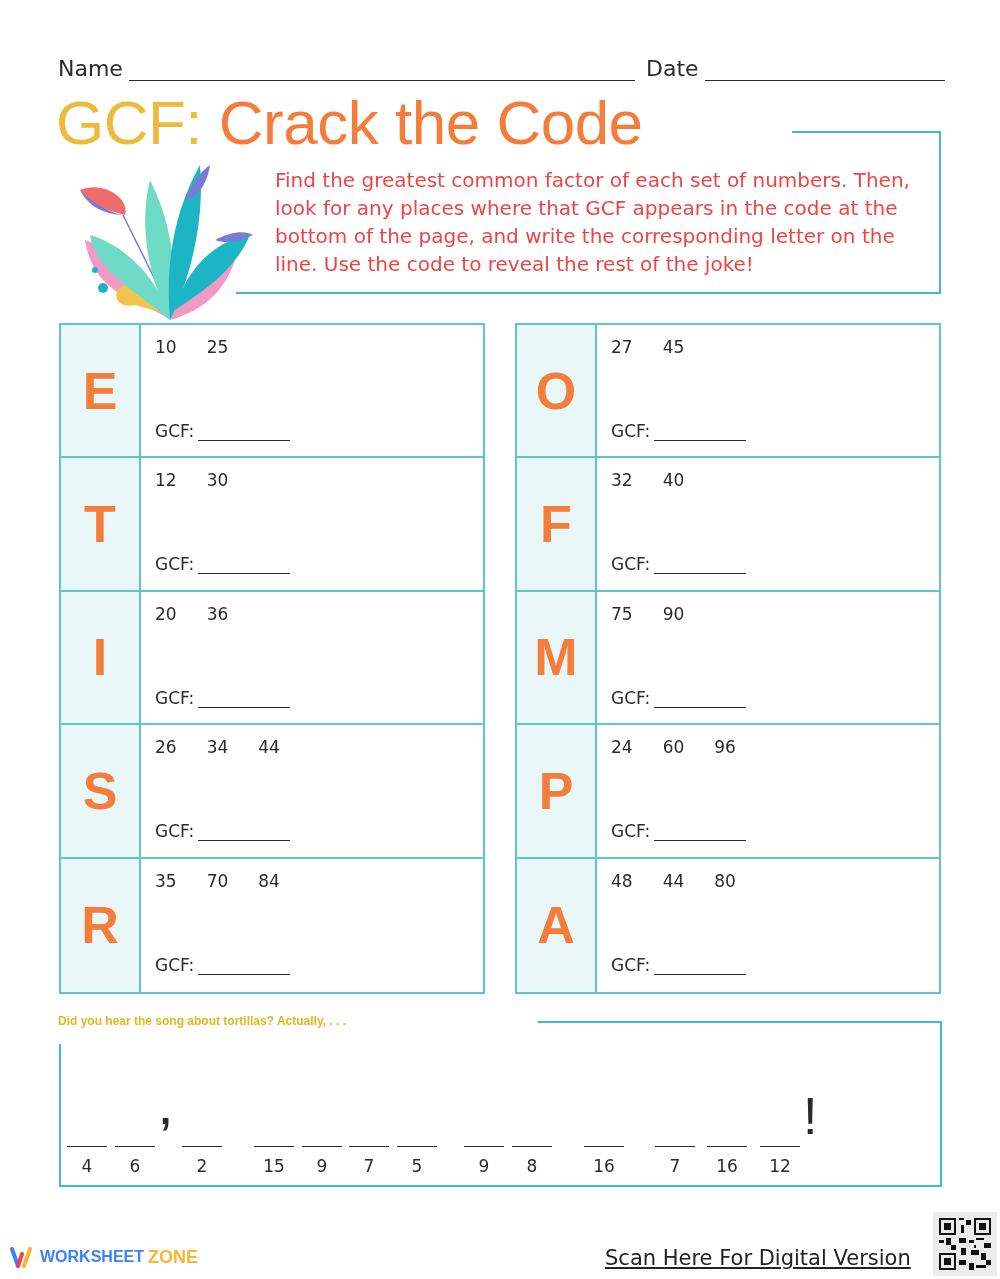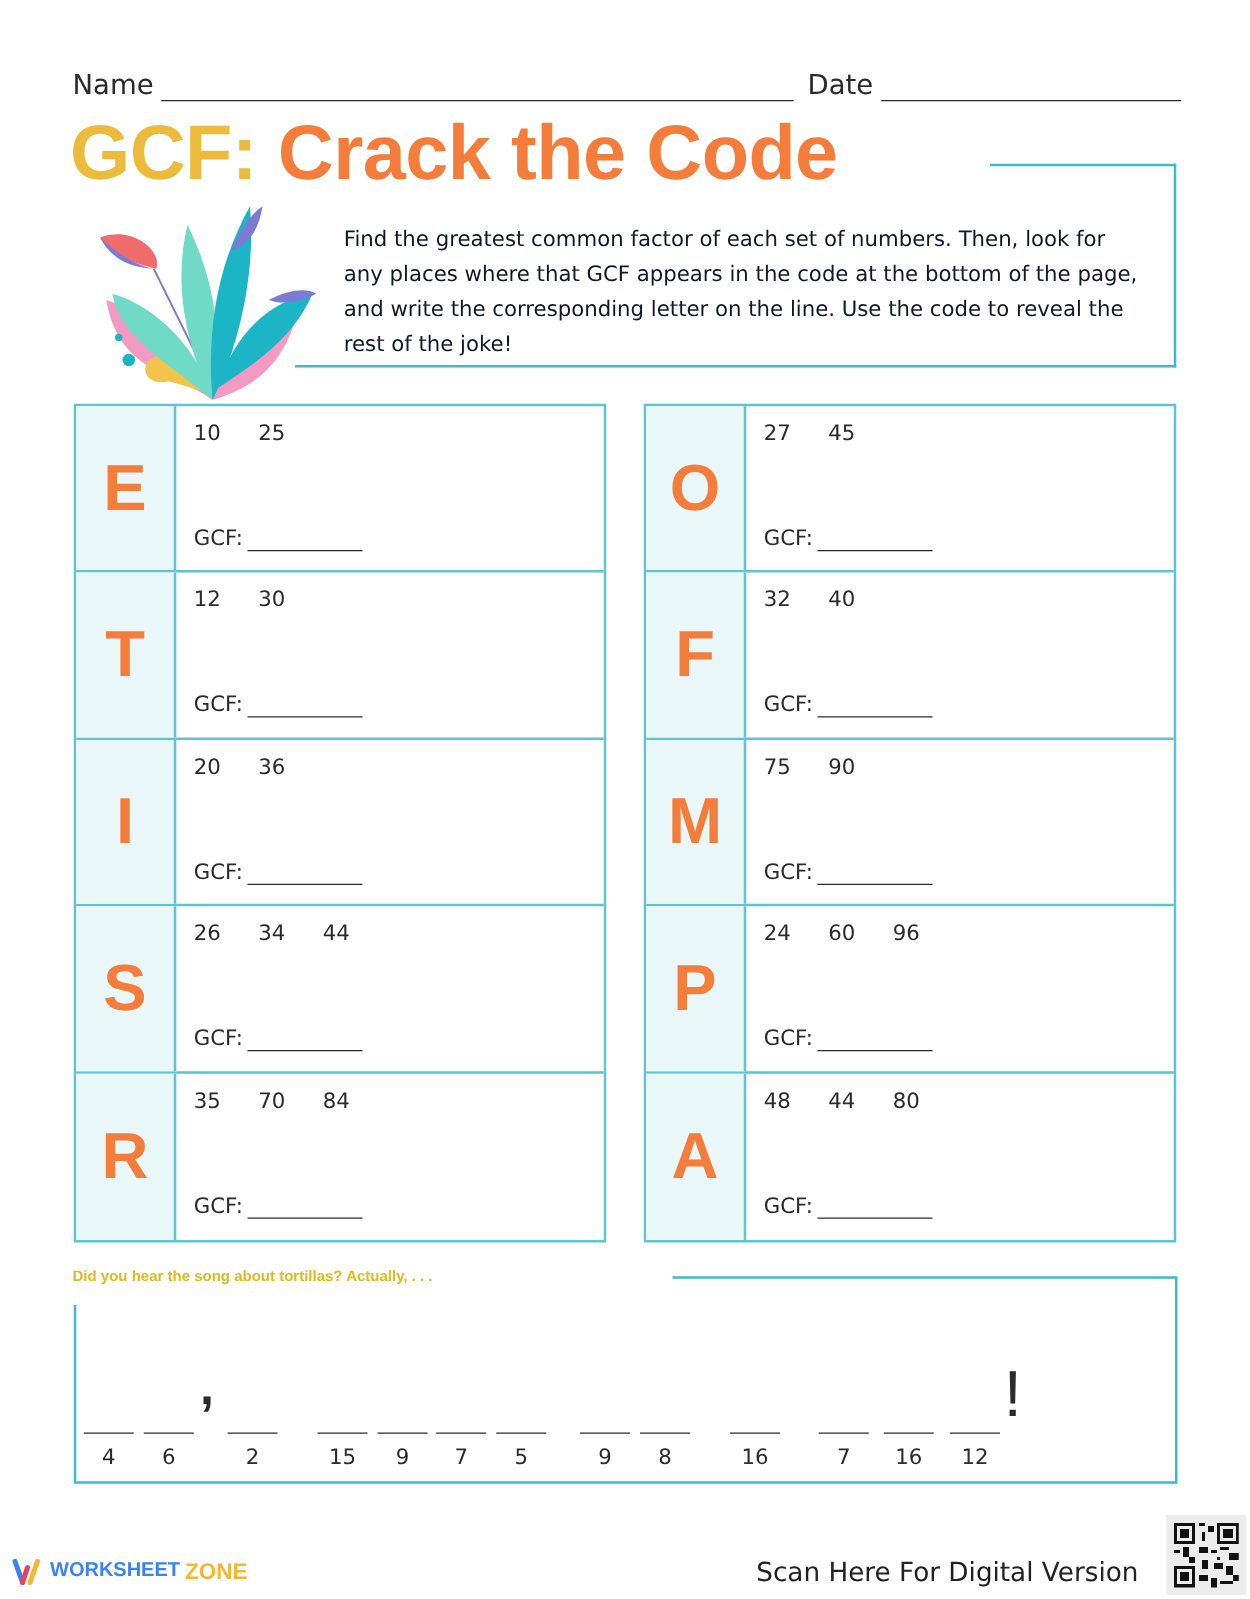--- a/index.html
+++ b/index.html
@@ -7,27 +7,27 @@
   body { position: relative; font-family: "DejaVu Sans", sans-serif; color: #2b2b2b; }
 
   .header-line { position: absolute; top: 56px; font-size: 22px; color: #2b2b2b; }
   .header-line .lbl { display: inline-block; }
   .header-line .rule { display: inline-block; border-bottom: 1.5px solid #2b2b2b; height: 18px; vertical-align: bottom; margin-left: 6px; }
   #name-line { left: 58px; }
   #name-line .rule { width: 506px; }
   #date-line { left: 646px; }
   #date-line .rule { width: 240px; }
 
-  .title { position: absolute; left: 56px; top: 86px; font-family: "Liberation Sans", sans-serif; font-weight: bold; font-size: 62px; letter-spacing: -0.5px; line-height: 74px; white-space: nowrap; }
+  .title { position: absolute; left: 56px; top: 86px; font-family: "Liberation Sans", sans-serif; font-weight: normal; font-size: 62px; letter-spacing: -0.5px; line-height: 74px; white-space: nowrap; }
   .title .t1 { color: #ecbb3b; }
   .title .t2 { color: #f47d3b; }
 
   .instr-frame { position: absolute; left: 236px; top: 131px; width: 705px; height: 163px; border: 2px solid #3bbccb; border-left: none; }
   .instr-gap-top { position: absolute; left: 236px; top: 128px; width: 556px; height: 6px; background: #fff; }
-  .instructions { position: absolute; left: 275px; top: 166px; width: 640px; font-size: 17px; line-height: 28px; color: #0f172a; margin-top: 12px; }
+  .instructions { position: absolute; left: 275px; top: 166px; width: 640px; font-size: 20px; line-height: 28px; color: #ef4444; }
 
   .plant { position: absolute; left: 75px; top: 160px; width: 190px; height: 165px; }
 
   .grid { position: absolute; top: 323px; width: 426px; border: 2px solid #5ec4cf; }
   #grid-left { left: 59px; }
   #grid-right { left: 515px; }
   .cell { display: flex; height: 133.4px; border-bottom: 2px solid #5ec4cf; }
   .cell:last-child { border-bottom: none; }
   .cell .letter-col { width: 80px; background: #e9f7f8; border-right: 2px solid #5ec4cf; display: flex; align-items: center; justify-content: center; font-family: "Liberation Sans", sans-serif; font-weight: bold; font-size: 52px; color: #f47d3b; }
   .cell .body-col { flex: 1; position: relative; }
@@ -44,21 +44,21 @@
   .blank { position: absolute; top: 1146px; width: 40px; border-top: 1.5px solid #2b2b2b; }
   .code-num { position: absolute; top: 1156px; width: 40px; text-align: center; font-size: 17px; color: #2b2b2b; }
   .punct { position: absolute; font-family: "Liberation Sans", sans-serif; color: #2b2b2b; }
   #comma { left: 160px; top: 1088px; font-size: 40px; font-weight: bold; }
   #exclaim { left: 803px; top: 1086px; font-size: 52px; }
 
   .logo { position: absolute; left: 8px; top: 1244px; display: flex; align-items: center; }
   .logo .txt1 { font-family: "Liberation Sans", sans-serif; font-weight: bold; font-size: 16px; color: #3b82f6; margin-left: 6px; }
   .logo .txt2 { font-family: "Liberation Sans", sans-serif; font-weight: bold; font-size: 18px; color: #f5b731; margin-left: 4px; }
 
-  .scan { position: absolute; left: 605px; top: 1246px; font-size: 21px; color: #222; white-space: nowrap; }
+  .scan { position: absolute; left: 605px; top: 1246px; font-size: 21px; color: #222; white-space: nowrap; text-decoration: underline; }
   .qr { position: absolute; left: 933px; top: 1212px; width: 64px; height: 64px; background: #ececec; padding: 6px; }
 </style>
 </head>
 <body>
 
 <div class="header-line" id="name-line">
   <span class="lbl">Name</span><span class="rule"></span>
 </div>
 <div class="header-line" id="date-line">
   <span class="lbl">Date</span><span class="rule"></span>

